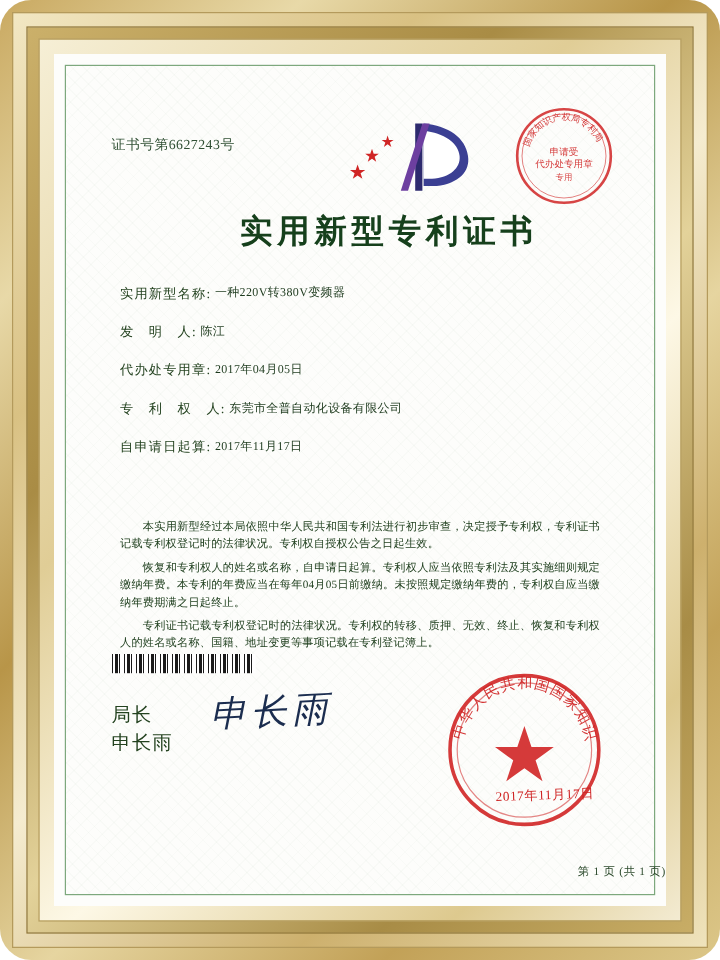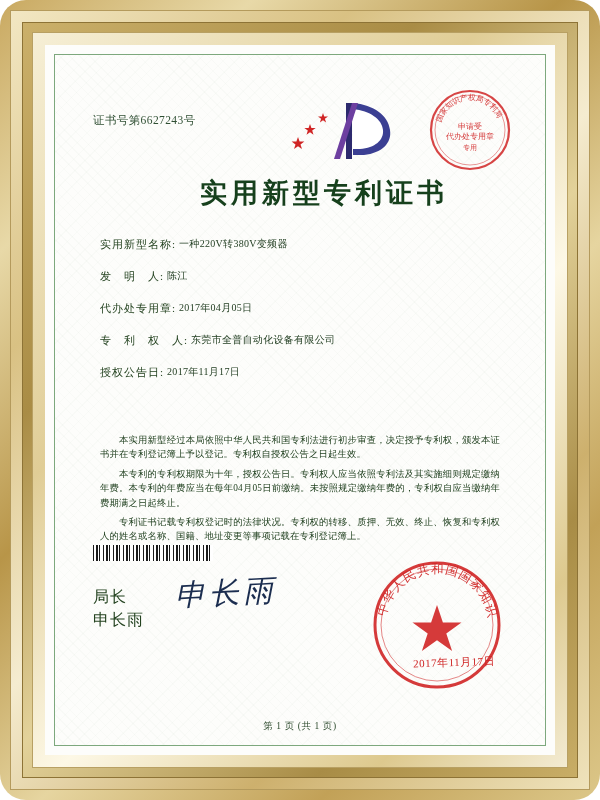--- a/index.html
+++ b/index.html
@@ -192,21 +192,21 @@
     font-size: 11px;
     color: #cf2222;
     letter-spacing: 0.5px;
     transform: rotate(-2deg);
   }
 
   
   .footer {
     position: absolute;
     left: 0; right: 0; bottom: 22px;
-    text-align: center;
+    text-align: right;
     font-size: 9.5px;
     color: #2c4a2c;
     letter-spacing: 0.6px;
   }
 
   .sr { position:absolute; width:1px; height:1px; overflow:hidden; clip:rect(0,0,0,0); }
 </style>
 </head>
 <body>
 
@@ -264,28 +264,28 @@
       </div>
       <div class="field-row">
         <span class="field-label">代办处专用章:</span>
         <span class="field-value">2017年04月05日</span>
       </div>
       <div class="field-row">
         <span class="field-label">专　利　权　人:</span>
         <span class="field-value">东莞市全普自动化设备有限公司</span>
       </div>
       <div class="field-row">
-        <span class="field-label">授权公告日:</span>
+        <span class="field-label">自申请日起算:</span>
         <span class="field-value">2017年11月17日</span>
       </div>
     </div>
 
     <div class="body">
-      <p>本实用新型经过本局依照中华人民共和国专利法进行初步审查，决定授予专利权，颁发本证书并在专利登记簿上予以登记。专利权自授权公告之日起生效。</p>
-      <p>本专利的专利权期限为十年，授权公告日。专利权人应当依照专利法及其实施细则规定缴纳年费。本专利的年费应当在每年04月05日前缴纳。未按照规定缴纳年费的，专利权自应当缴纳年费期满之日起终止。</p>
+      <p>本实用新型经过本局依照中华人民共和国专利法进行初步审查，决定授予专利权，专利证书记载专利权登记时的法律状况。专利权自授权公告之日起生效。</p>
+      <p>恢复和专利权人的姓名或名称，自申请日起算。专利权人应当依照专利法及其实施细则规定缴纳年费。本专利的年费应当在每年04月05日前缴纳。未按照规定缴纳年费的，专利权自应当缴纳年费期满之日起终止。</p>
       <p>专利证书记载专利权登记时的法律状况。专利权的转移、质押、无效、终止、恢复和专利权人的姓名或名称、国籍、地址变更等事项记载在专利登记簿上。</p>
     </div>
 
     <div class="barcode"></div>
 
     <div class="sig-label">
       <div>局长</div>
       <div>申长雨</div>
     </div>
     <div class="sig-hand">申长雨</div>

